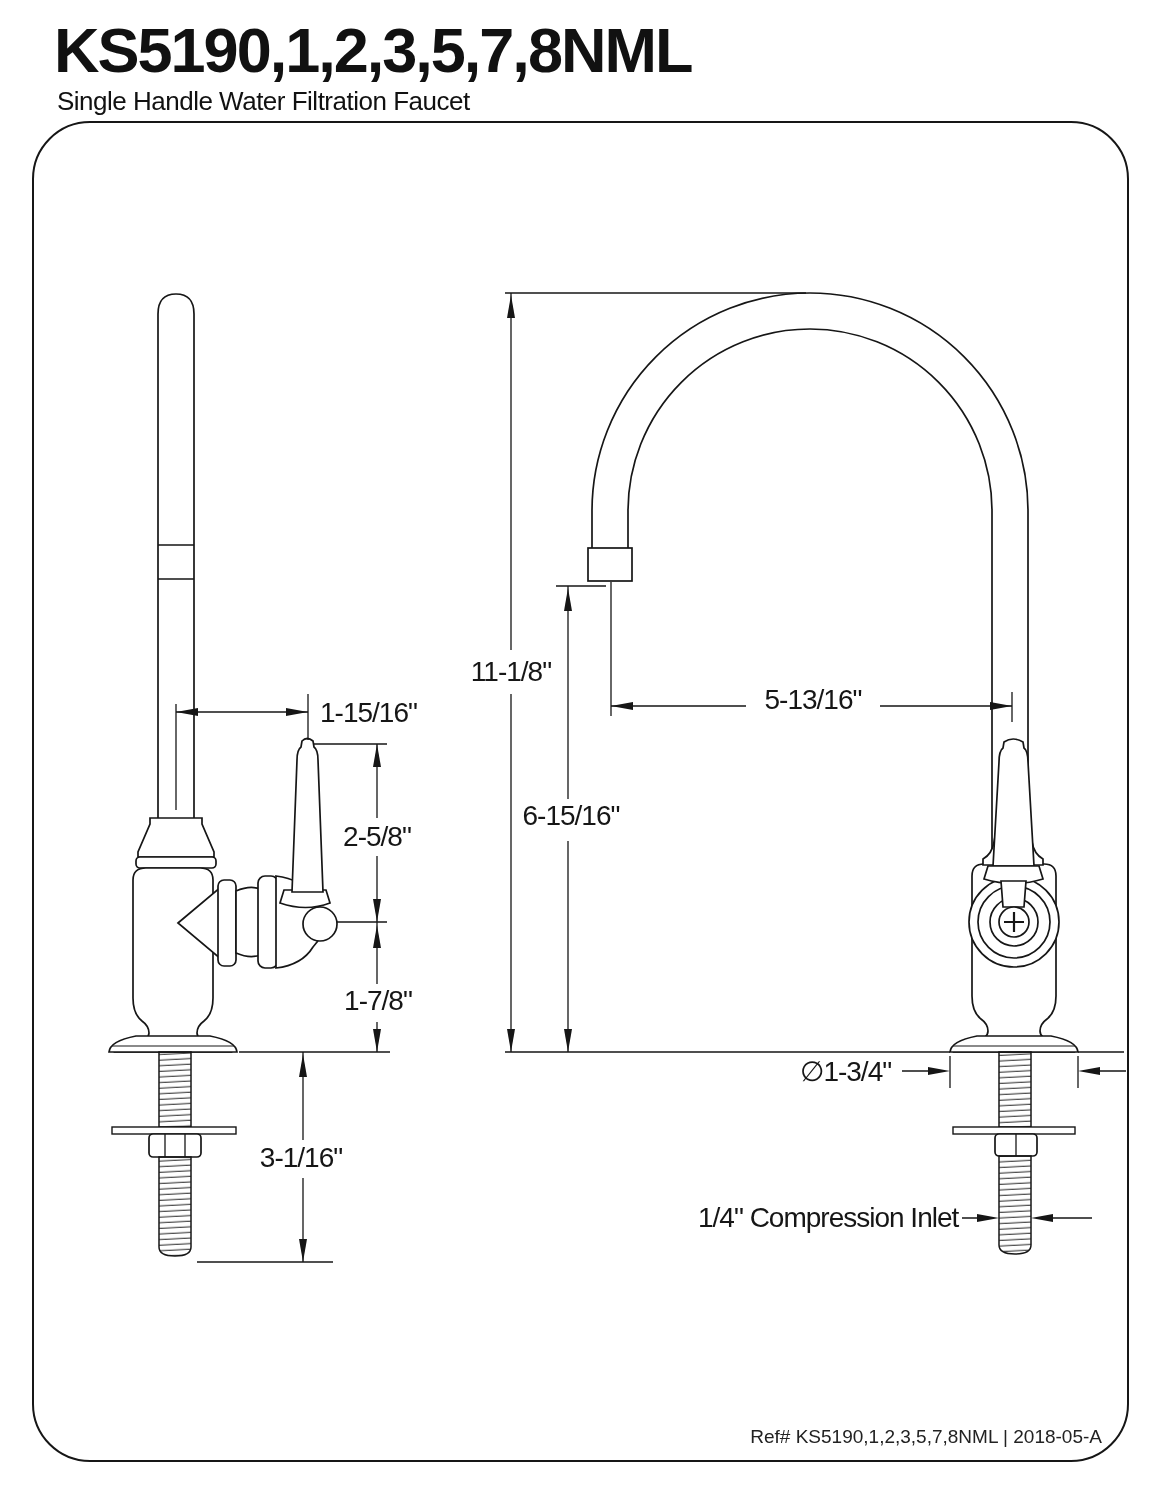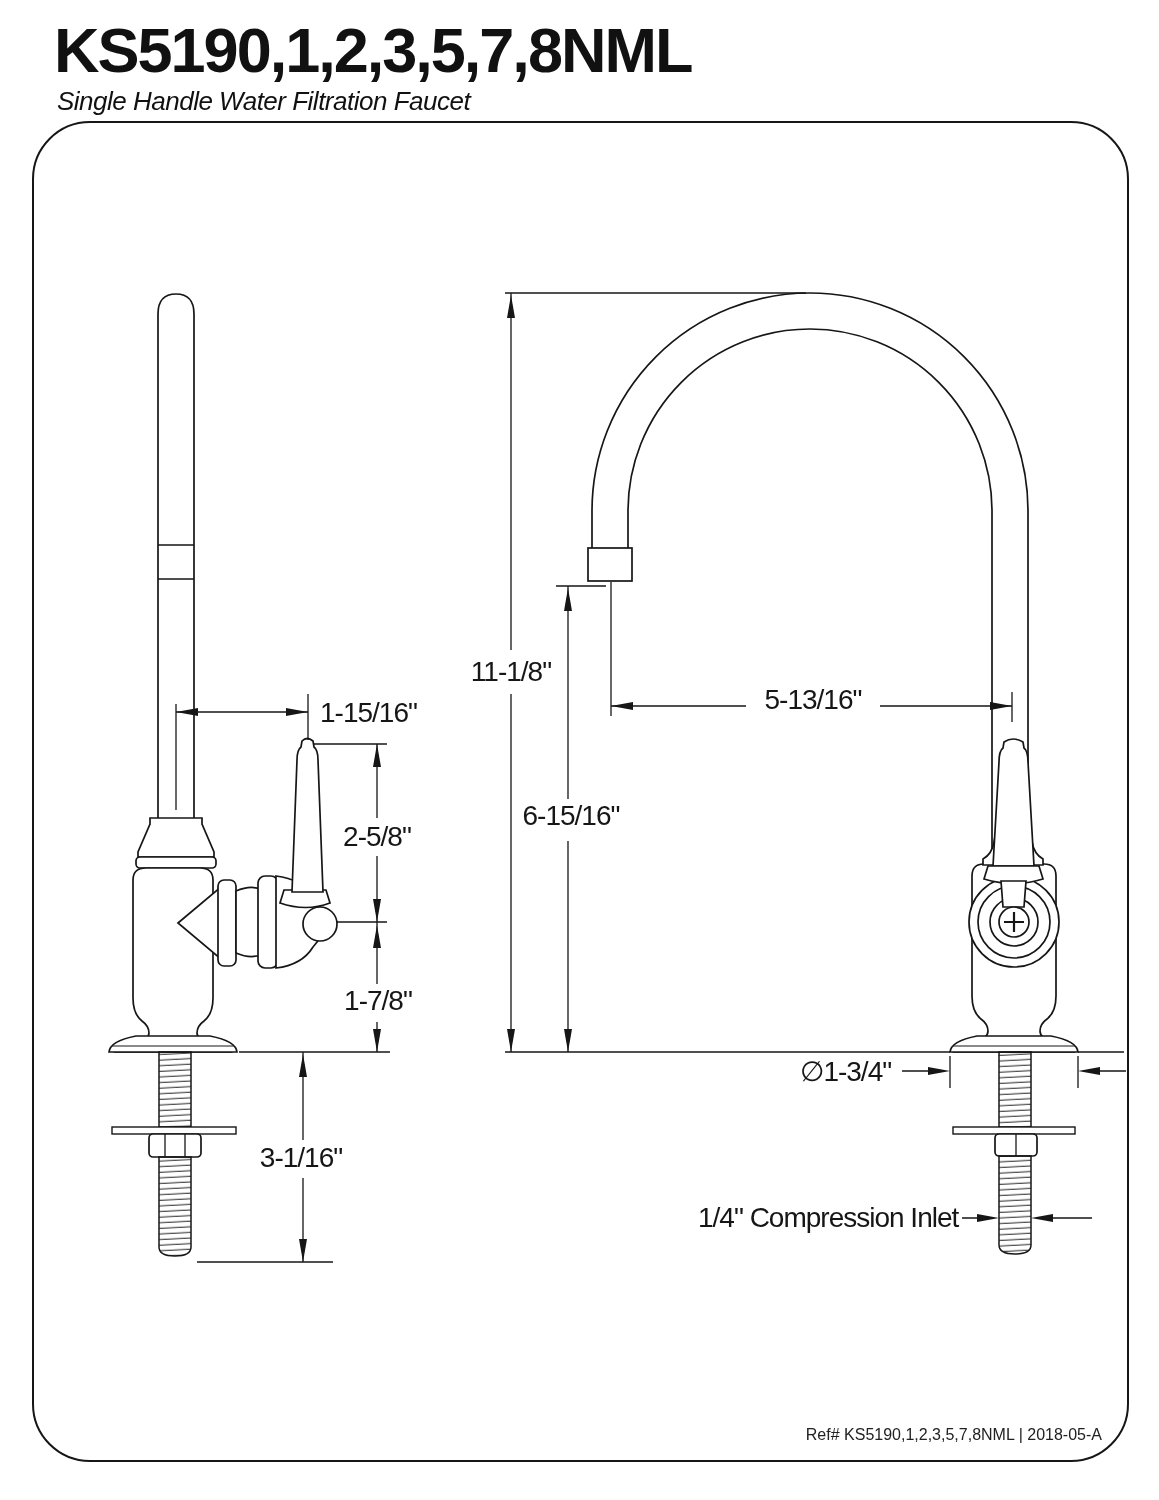--- a/index.html
+++ b/index.html
@@ -1,25 +1,25 @@
 <!DOCTYPE html>
 <html><head>
 <meta charset="utf-8">
 <style>
   html,body{margin:0;padding:0;}
   body{width:1159px;height:1500px;background:#fff;position:relative;
        font-family:"Liberation Sans", sans-serif;color:#111;overflow:hidden;}
   .abs{position:absolute;}
   .title{left:54px;top:14px;font-size:63px;font-weight:700;letter-spacing:-2px;white-space:nowrap;}
-  .subtitle{left:57px;top:86px;font-size:26px;font-weight:400;letter-spacing:-0.5px;white-space:nowrap;font-style:italic;}
+  .subtitle{left:57px;top:86px;font-size:26px;font-weight:400;letter-spacing:-0.5px;white-space:nowrap;}
   .sheet{left:32px;top:121px;width:1093px;height:1337px;border:2px solid #161616;border-radius:58px;}
   .drawing-svg{left:0;top:0;width:1159px;height:1500px;}
   .dim{font-size:28px;letter-spacing:-1px;white-space:nowrap;color:#161616;}
   .dim.center{transform:translateX(-50%);}
-  .footer{right:57px;top:1426px;font-size:16px;color:#222;white-space:nowrap;}
+  .footer{right:57px;top:1426px;font-size:19px;color:#222;white-space:nowrap;}
 </style>
 </head>
 <body>
 
 <div class="abs title">KS5190,1,2,3,5,7,8NML</div>
 <div class="abs subtitle">Single Handle Water Filtration Faucet</div>
 
 <div class="abs sheet"></div>
 
 <svg class="abs drawing-svg" viewBox="0 0 1159 1500" xmlns="http://www.w3.org/2000/svg">

